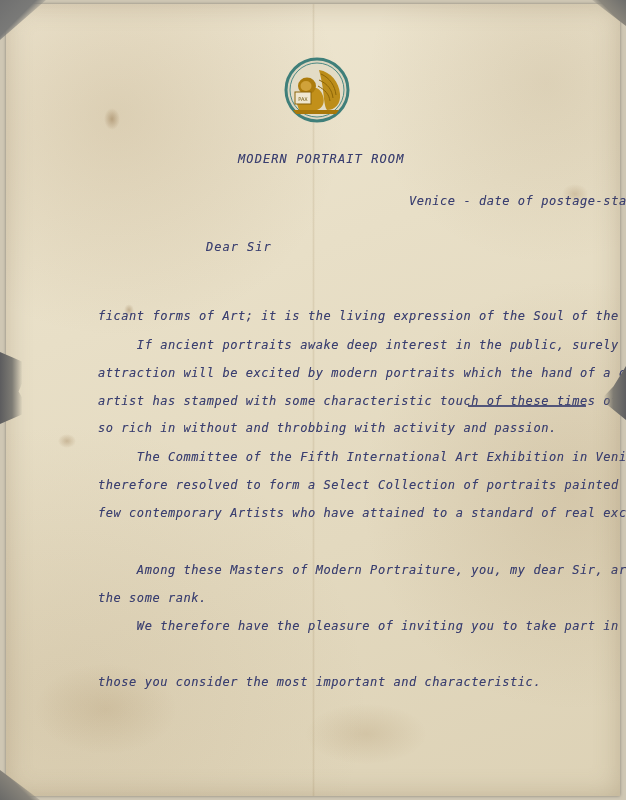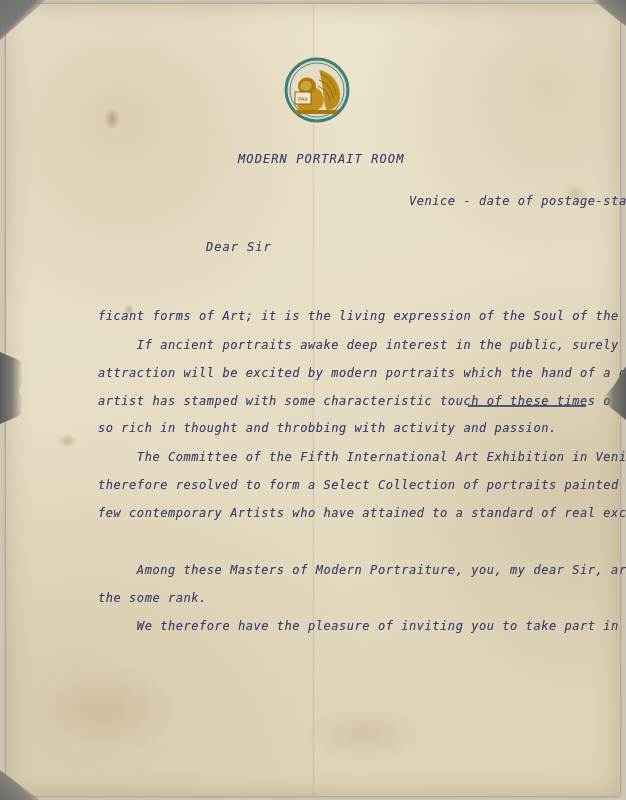--- a/index.html
+++ b/index.html
@@ -144,32 +144,33 @@
 
     <div class="tx heading">MODERN PORTRAIT ROOM</div>
     <div class="tx venue">Venice - date of postage-stamp.</div>
     <div class="tx salut">Dear Sir</div>
 
     <div class="tx body-line" style="top:305px;">ficant forms of Art; it is the living expression of the Soul of the Age.</div>
 
     <div class="tx body-line" style="top:334px;">     If ancient portraits awake deep interest in the public, surely no less</div>
     <div class="tx body-line" style="top:362px;">attraction will be excited by modern portraits which the hand of a great</div>
     <div class="tx body-line" style="top:390px;">artist has stamped with some characteristic touch of these times of ours</div>
-    <div class="tx body-line" style="top:417px;">so rich in thought and throbbing with activity and passion.</div>
+    <div class="tx body-line" style="top:417px;">so rich in without and throbbing with activity and passion.</div>
 
     <div class="spot" style="left:462px; top:401px; width:118px; height:1.5px; border-radius:0; background:#3a3f70; opacity:0.85;"></div>
 
     <div class="tx body-line" style="top:446px;">     The Committee of the Fifth International Art Exhibition in Venice has</div>
     <div class="tx body-line" style="top:474px;">therefore resolved to form a Select Collection of portraits painted by the</div>
     <div class="tx body-line" style="top:502px;">few contemporary Artists who have attained to a standard of real excellence</div>
 
     <div class="tx body-line" style="top:559px;">     Among these Masters of Modern Portraiture, you, my dear Sir, are in</div>
     <div class="tx body-line" style="top:587px;">the some rank.</div>
 
     <div class="tx body-line" style="top:615px;">     We therefore have the pleasure of inviting you to take part in this</div>
+    <div class="tx body-line" style="top:671px;">those you consider the most important and characteristic.</div>
 
     <div class="edge-shade"></div>
   </div>
 
   <div class="corner corner-tl"></div>
   <div class="corner corner-tr"></div>
   <div class="corner corner-ml"></div>
   <div class="corner corner-mr"></div>
   <div class="corner corner-bl"></div>
 </div>

